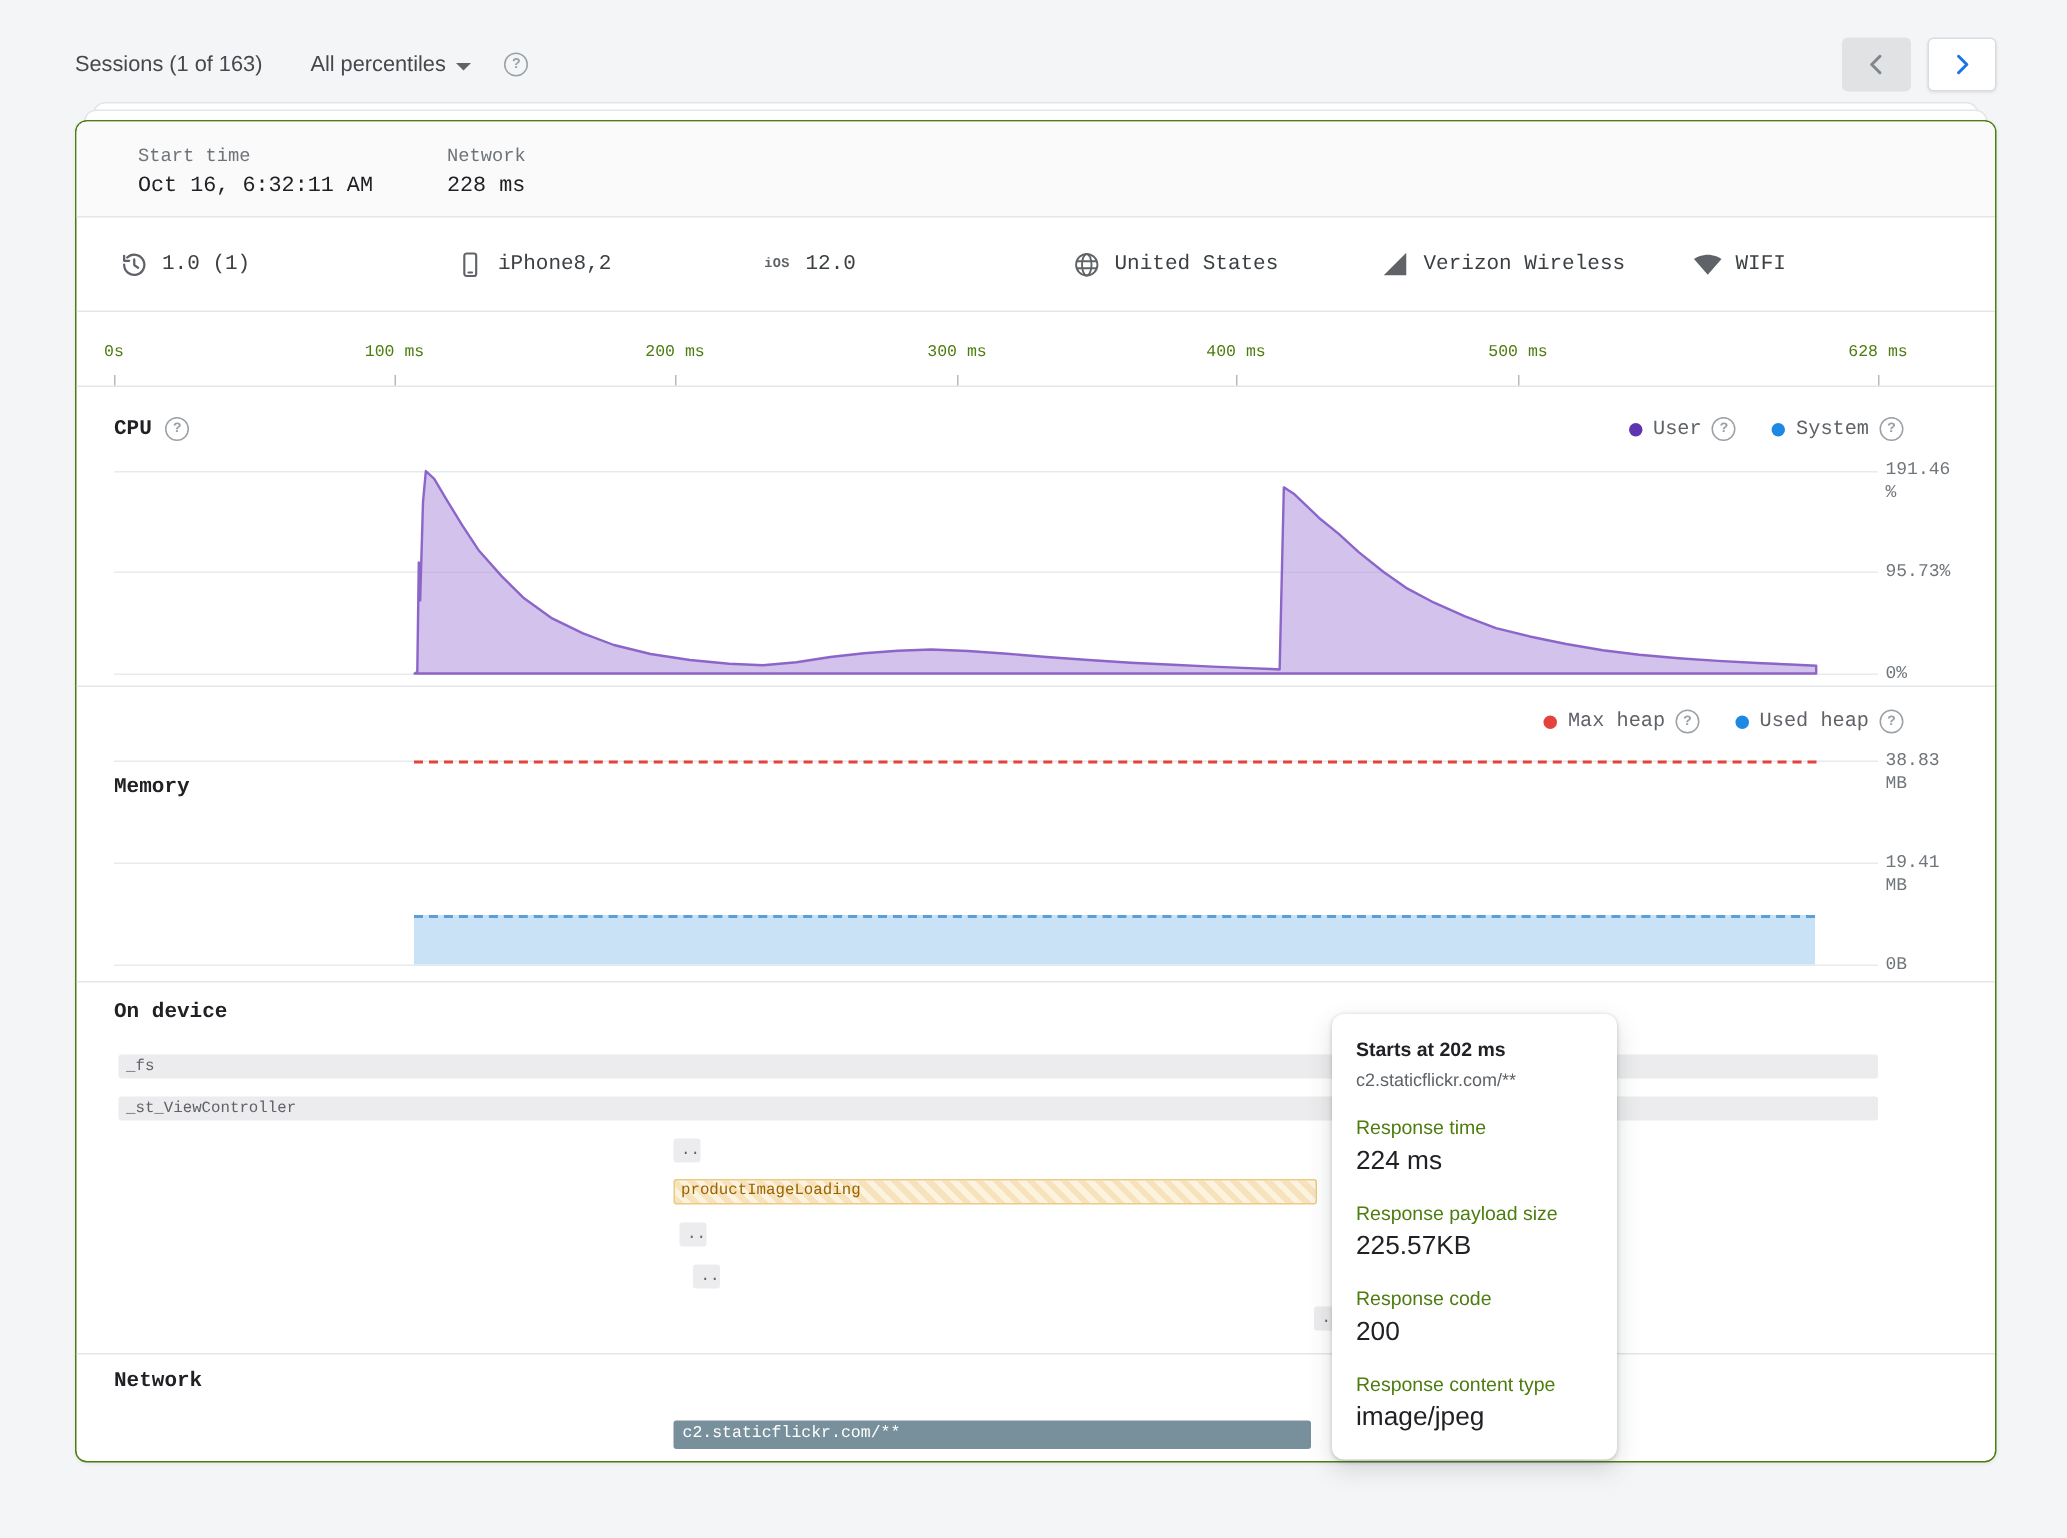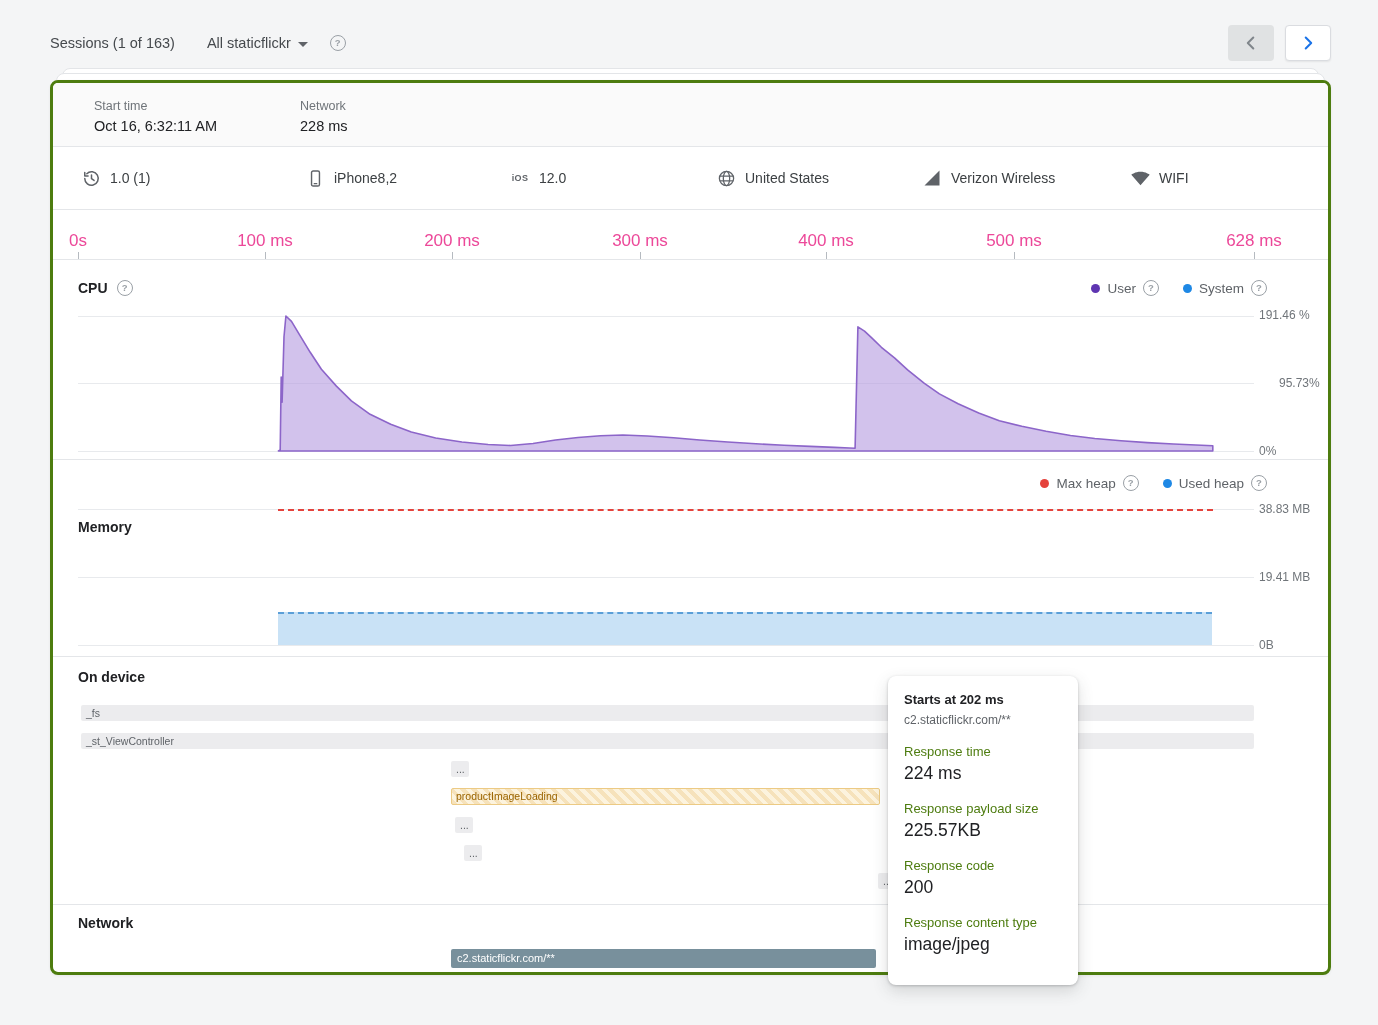--- a/index.html
+++ b/index.html
@@ -18,38 +18,38 @@
   .nav-btn{width:46px;height:36px;border-radius:4px;display:flex;align-items:center;justify-content:center;cursor:pointer;box-sizing:border-box;}
   .nav-prev{background:#e0e2e3;}
   .nav-next{background:#fff;border:1px solid #dadce0;box-shadow:0 1px 2px rgba(0,0,0,.07);}
 
   
   .deck{position:absolute;background:#fff;border:1px solid #e3e5e8;border-radius:8px;height:16px;}
   .deck1{left:62px;top:68px;width:1255px;z-index:0;}
   .deck2{left:56px;top:73px;width:1267px;z-index:1;}
 
   
-  .card{position:absolute;left:50px;top:80px;width:1281px;height:895px;background:#fff;border:3px solid #4d7c0f;border-radius:8px;box-shadow:0 1px 3px rgba(0,0,0,.06);z-index:2;overflow:hidden;box-sizing:border-box;}
+  .card{position:absolute;left:50px;top:80px;width:1281px;height:895px;background:#fff;border:1px solid #4d7c0f;border-radius:8px;box-shadow:0 1px 3px rgba(0,0,0,.06);z-index:2;overflow:hidden;box-sizing:border-box;font-family:Liberation Mono, monospace;}
   .sec{position:relative;box-sizing:border-box;border-bottom:1px solid #e4e6e9;}
 
   
   .sec-head{height:64px;background:#fafafa;}
   .hdr-col{position:absolute;top:16px;}
   .hdr-label{font-size:12.5px;color:#6f7479;}
   .hdr-value{font-size:14.5px;color:#202124;margin-top:5px;}
 
   
   .sec-device{height:63px;}
   .dev-item{position:absolute;top:0;height:100%;display:flex;align-items:center;gap:9px;font-size:14px;color:#3c4043;}
   .dev-icon{display:inline-flex;align-items:center;justify-content:center;width:20px;height:20px;color:#5f6368;}
   .ios-glyph{font-size:9px;font-weight:bold;color:#5f6368;letter-spacing:.3px;}
 
   
   .sec-ruler{height:50px;}
-  .tick-label{position:absolute;top:21px;transform:translateX(-50%);font-size:17px;color:#ec4899;white-space:nowrap;}
+  .tick-label{position:absolute;top:21px;transform:translateX(-50%);font-size:11px;color:#4d7c0f;white-space:nowrap;}
   .tick-mark{position:absolute;bottom:0;width:1px;height:7px;background:#b5bac0;}
 
   
   .sec-title{position:absolute;left:25px;display:flex;align-items:center;gap:9px;font-size:14px;font-weight:700;color:#202124;text-align:right;}
   .legend{position:absolute;right:61px;display:flex;align-items:center;gap:8px;font-size:13.5px;color:#5f6368;}
   .legend .item{display:flex;align-items:center;gap:7px;margin-left:16px;}
   .dot{width:9px;height:9px;border-radius:50%;}
   .grid{position:absolute;left:25px;width:1176px;height:1px;background:#e8eaed;}
   .ylab{position:absolute;left:1206px;width:54px;font-size:12px;color:#70757a;line-height:1.28;}
 
@@ -70,35 +70,35 @@
   .bar{position:absolute;height:16px;line-height:16px;border-radius:2px;font-size:10.5px;overflow:hidden;white-space:nowrap;box-sizing:border-box;cursor:pointer;}
   .bar.gray{background:#ececee;color:#5f6368;padding:0 5px;}
   .bar.orange{height:17px;line-height:15px;background:repeating-linear-gradient(45deg,#f6e2bb 0 4px,#fcf3de 4px 8px);border:1px solid #ecca84;color:#9a6400;padding:0 4px;}
 
   
   .sec-network{height:72px;border-bottom:none;}
   .sec-network .sec-title{top:10px;}
   .net-bar{position:absolute;height:19px;line-height:19px;background:#78909c;color:#fff;font-size:11px;border-radius:2px;padding:0 6px;box-sizing:border-box;white-space:nowrap;overflow:hidden;cursor:pointer;}
 
   
-  .tooltip{position:absolute;left:888px;top:676px;width:190px;background:#fff;border-radius:8px;box-shadow:0 1px 3px rgba(60,64,67,.28),0 6px 16px rgba(60,64,67,.18);z-index:6;padding:16px 16px 30px 16px;box-sizing:border-box;}
+  .tooltip{position:absolute;left:888px;top:676px;width:190px;background:#fff;border-radius:8px;box-shadow:0 1px 3px rgba(60,64,67,.28),0 6px 16px rgba(60,64,67,.18);z-index:6;padding:16px 16px 18px 16px;box-sizing:border-box;}
   .tt-title{font-size:13px;font-weight:700;color:#202124;}
   .tt-sub{font-size:12px;color:#5f6368;margin-top:6px;}
   .tt-label{font-size:13px;color:#4d7c0f;margin-top:17px;}
   .tt-value{font-size:17.5px;color:#202124;margin-top:4px;}
 </style>
 </head>
 <body>
 
 <div class="page">
 
   <div class="toolbar">
     <span class="sessions">Sessions (1 of 163)</span>
     <span class="pct-select">
-      <span>All staticflickr</span>
+      <span>All percentiles</span>
       <span class="caret-down"></span>
     </span>
     <span class="help">?</span>
   </div>
 
   <div class="nav">
     <div class="nav-btn nav-prev">
       <svg width="22" height="22" viewBox="0 0 24 24">
           <path d="M14.5 6l-6 6 6 6" fill="none" stroke="#80868b" stroke-width="2.2" stroke-linecap="round" stroke-linejoin="round"></path>
         </svg>
@@ -214,21 +214,21 @@
           <span class="help">?</span>
         </span>
       </div>
       <div class="grid" style="top:56px;"></div>
       <div class="grid" style="top:123px;"></div>
       <div class="grid" style="top:191px;"></div>
       <svg class="cpu-svg" width="1176" height="145" viewBox="0 0 1176 145">
         <path d="M200.4,144 L200.4,144.0 L202.2,143.0 L203.2,70.0 L204.1,95.3 L206.0,29.8 L207.9,9.0 L213.5,14.3 L221.9,28.4 L232.2,45.3 L243.4,62.2 L258.4,79.1 L273.4,93.9 L292.1,107.3 L312.7,117.2 L333.3,125.0 L357.7,131.0 L383.9,135.0 L410.1,137.5 L432.6,138.5 L455.0,136.5 L477.5,133.0 L500.0,130.5 L522.5,128.8 L544.9,128.0 L569.3,129.0 L595.5,130.8 L621.7,133.0 L649.8,135.0 L677.9,136.8 L706.0,138.2 L732.2,139.4 L756.5,140.4 L771.5,141.0 L777.1,141.3 L779.9,19.9 L786.5,24.1 L794.0,31.2 L803.4,40.3 L816.5,50.9 L829.6,62.9 L846.4,76.3 L861.4,86.9 L880.1,96.8 L900.7,105.9 L921.3,113.7 L943.8,119.3 L968.1,124.3 L992.5,128.5 L1016.8,131.5 L1043.0,133.8 L1069.3,135.6 L1095.5,137.0 L1117.9,138.0 L1134.8,138.8 L1134.8,144 Z" fill="#b79ce0" fill-opacity="0.62" stroke="#8c65c9" stroke-width="1.6" stroke-linejoin="round"></path>
       </svg>
       <div class="ylab" style="top:48px;">191.46 %</div>
-      <div class="ylab" style="top:116px;margin-left:20px;">95.73%</div>
+      <div class="ylab" style="top:116px;">95.73%</div>
       <div class="ylab" style="top:184px;">0%</div>
     </div>
 
     <div class="sec sec-memory">
       <div class="sec-title">
         <span>Memory</span>
       </div>
       <div class="legend">
         <span class="item">
           <span class="dot" style="background: rgb(229, 66, 60);"></span>

